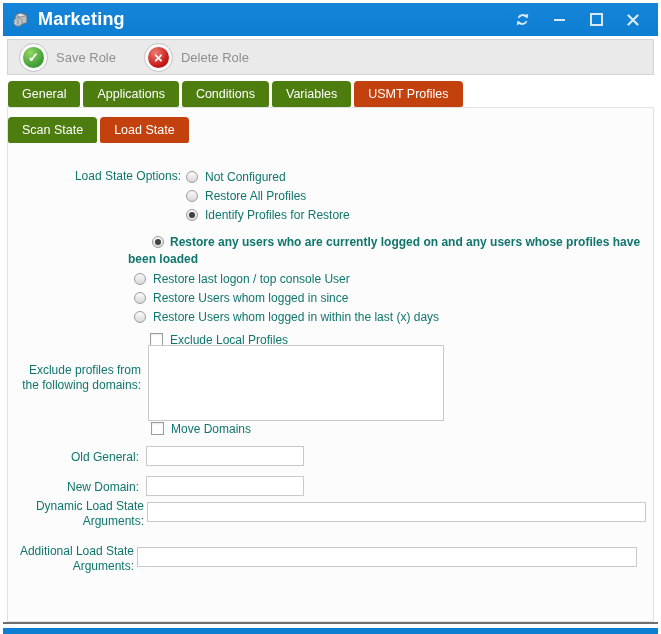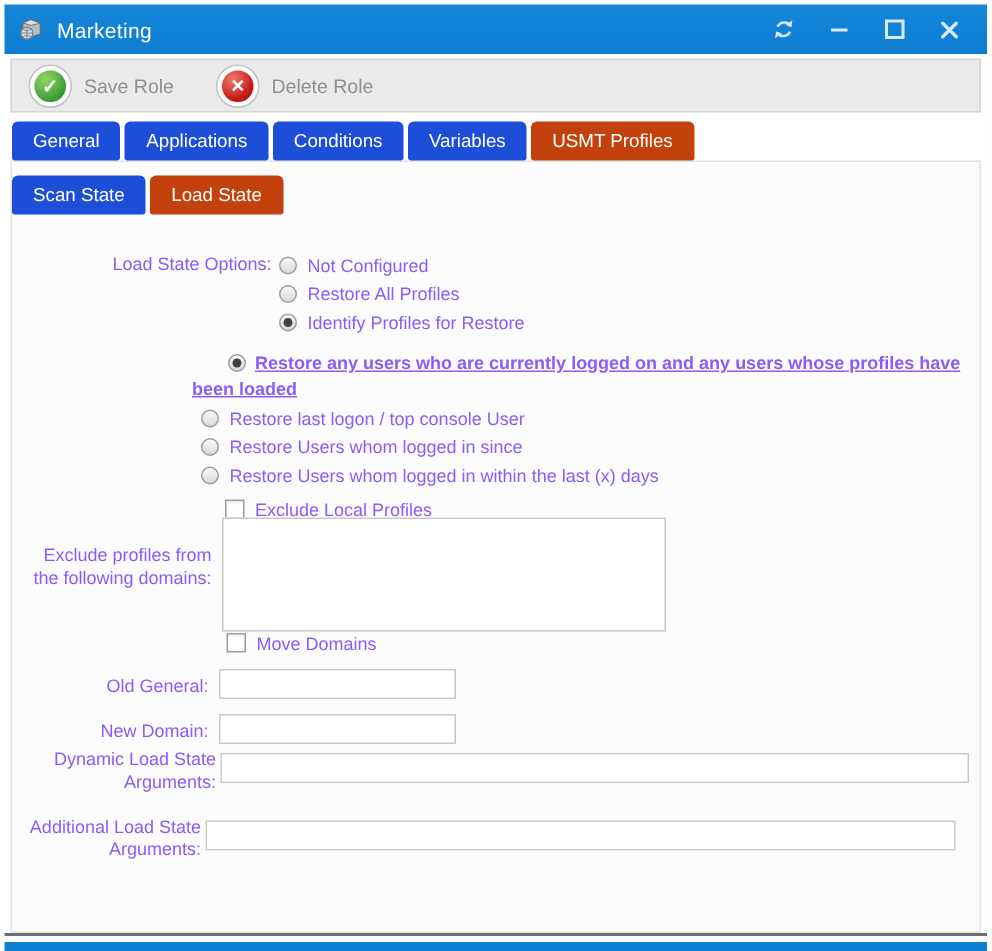--- a/index.html
+++ b/index.html
@@ -8,21 +8,21 @@
     background:#ffffff;
     font-family:"Liberation Sans", sans-serif;
     -webkit-font-smoothing:antialiased;
   }
   
   .titlebar{
     position:absolute;left:3px;top:3px;right:3px;height:33px;
     background:linear-gradient(#1585da,#0e7ed2);
     display:flex;align-items:center;padding:0 9px;gap:9px;box-sizing:border-box;
   }
-  .title{color:#fff;font-weight:normal;font-size:14px;letter-spacing:.2px;}
+  .title{color:#fff;font-weight:bold;font-size:18px;letter-spacing:.2px;}
   .win-controls{margin-left:auto;display:flex;align-items:center;gap:21px;margin-right:8px;}
   .win-btn{width:16px;height:16px;display:flex;align-items:center;justify-content:center;cursor:default;}
   .min-glyph{width:11px;height:2px;background:#d9e8f6;}
   .max-glyph{width:9px;height:9px;border:2px solid #d9e8f6;}
   .bottombar{position:absolute;left:3px;right:3px;bottom:0;height:6px;background:#0e7ed2;}
   .body{
     position:absolute;left:3px;right:3px;top:36px;height:586px;background:#ffffff;
     border-bottom:2px solid #6e6e6e;
   }
   
@@ -36,44 +36,44 @@
     display:flex;align-items:center;justify-content:center;box-shadow:inset 0 0 0 2px #ffffff;}
   .orb{width:21px;height:21px;border-radius:50%;color:#fff;font-weight:bold;font-size:13px;
     display:flex;align-items:center;justify-content:center;line-height:1;}
   .orb.green{background:radial-gradient(circle at 35% 28%, #93d663, #41a136 65%, #2c7e26);}
   .orb.red{background:radial-gradient(circle at 35% 28%, #ee7b70, #c51a17 65%, #9a0d0d);font-size:15px;}
   
   .tabs{position:absolute;left:5px;display:flex;gap:3px;z-index:3;}
   .tabs.row1{top:45px;}
   .tabs.row2{top:81px;}
   .tab{
-    height:26px;padding:0 14px;background:#1d4ed8;color:#fff;font-size:12.5px;
+    height:26px;padding:0 14px;background:#4d7c0f;color:#fff;font-size:12.5px;
     display:flex;align-items:center;border-radius:4px 4px 2px 2px;cursor:default;white-space:nowrap;
   }
   .tab.on{background:#c2410c;}
   
   .panel{
     position:absolute;left:4px;right:4px;top:71px;bottom:0;
     background:#fcfcfc;border:1px solid #e2e2e2;box-sizing:border-box;z-index:1;
   }
-  .panel *{font-size:12px;color:#8b5cf6;}
+  .panel *{font-size:12px;color:#0f766e;}
   .flabel{position:absolute;text-align:right;line-height:15px;}
   .choice{display:flex;align-items:center;gap:7px;height:19px;}
   .radio{
     width:12px;height:12px;border-radius:50%;border:1px solid #9c9c9c;
     background:linear-gradient(#fafafa,#d9d9d9);display:inline-block;position:relative;flex:none;box-sizing:border-box;
   }
   .radio.on::after{content:"";position:absolute;inset:2px;border-radius:50%;background:#414141;}
   .checkbox{
     width:13px;height:13px;border:1px solid #9c9c9c;background:#fff;display:inline-block;flex:none;
     box-shadow:inset 0 1px 2px rgba(0,0,0,.10);box-sizing:border-box;
   }
   .g1{position:absolute;top:59px;left:178px;display:flex;flex-direction:column;}
   .g2{position:absolute;top:126px;left:120px;width:532px;}
-  .opt-main{font-weight:bold;line-height:17px;text-indent:24px;text-decoration:underline;}
+  .opt-main{font-weight:bold;line-height:17px;text-indent:24px;}
   .opt-main .radio{vertical-align:-2px;margin-right:6px;}
   .opt-main span{text-indent:0;}
   .g2 .choice{margin-left:6px;}
   .g2 .choice.cb{margin-top:4px;margin-left:22px;}
   textarea.domains{
     position:absolute;left:140px;top:237px;width:296px;height:76px;
     border:1px solid #c9c9c9;background:#fff;resize:none;box-sizing:border-box;outline:none;
   }
   .move-row{position:absolute;left:143px;top:311px;}
   input.field{

